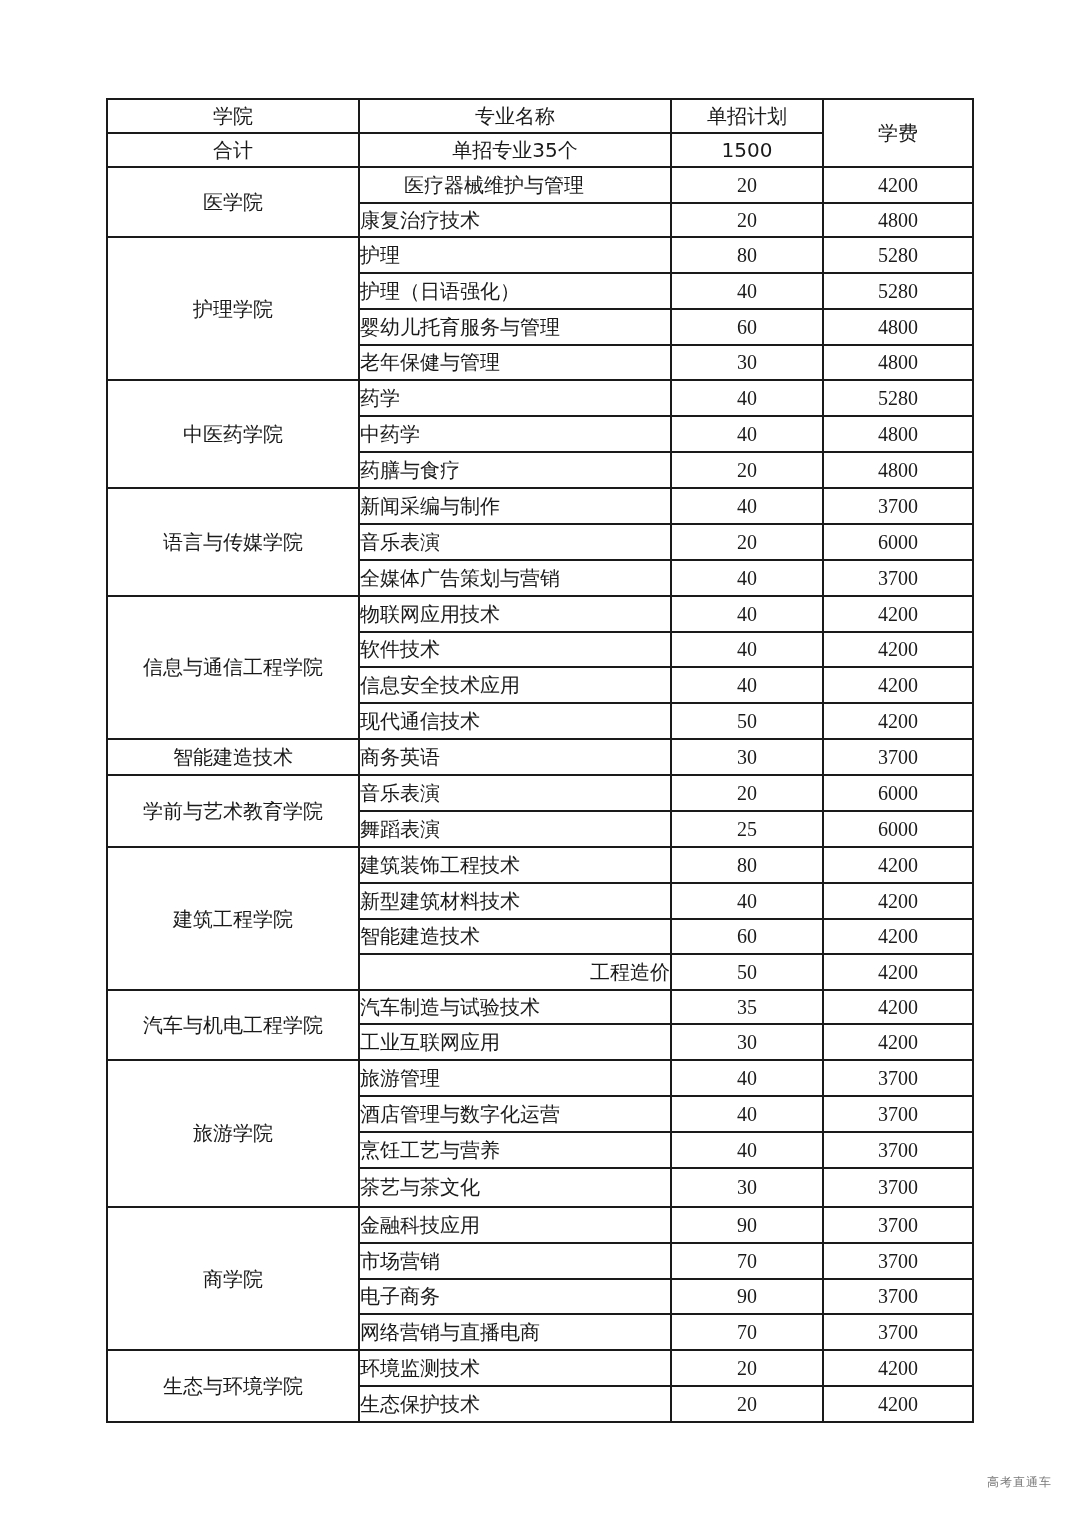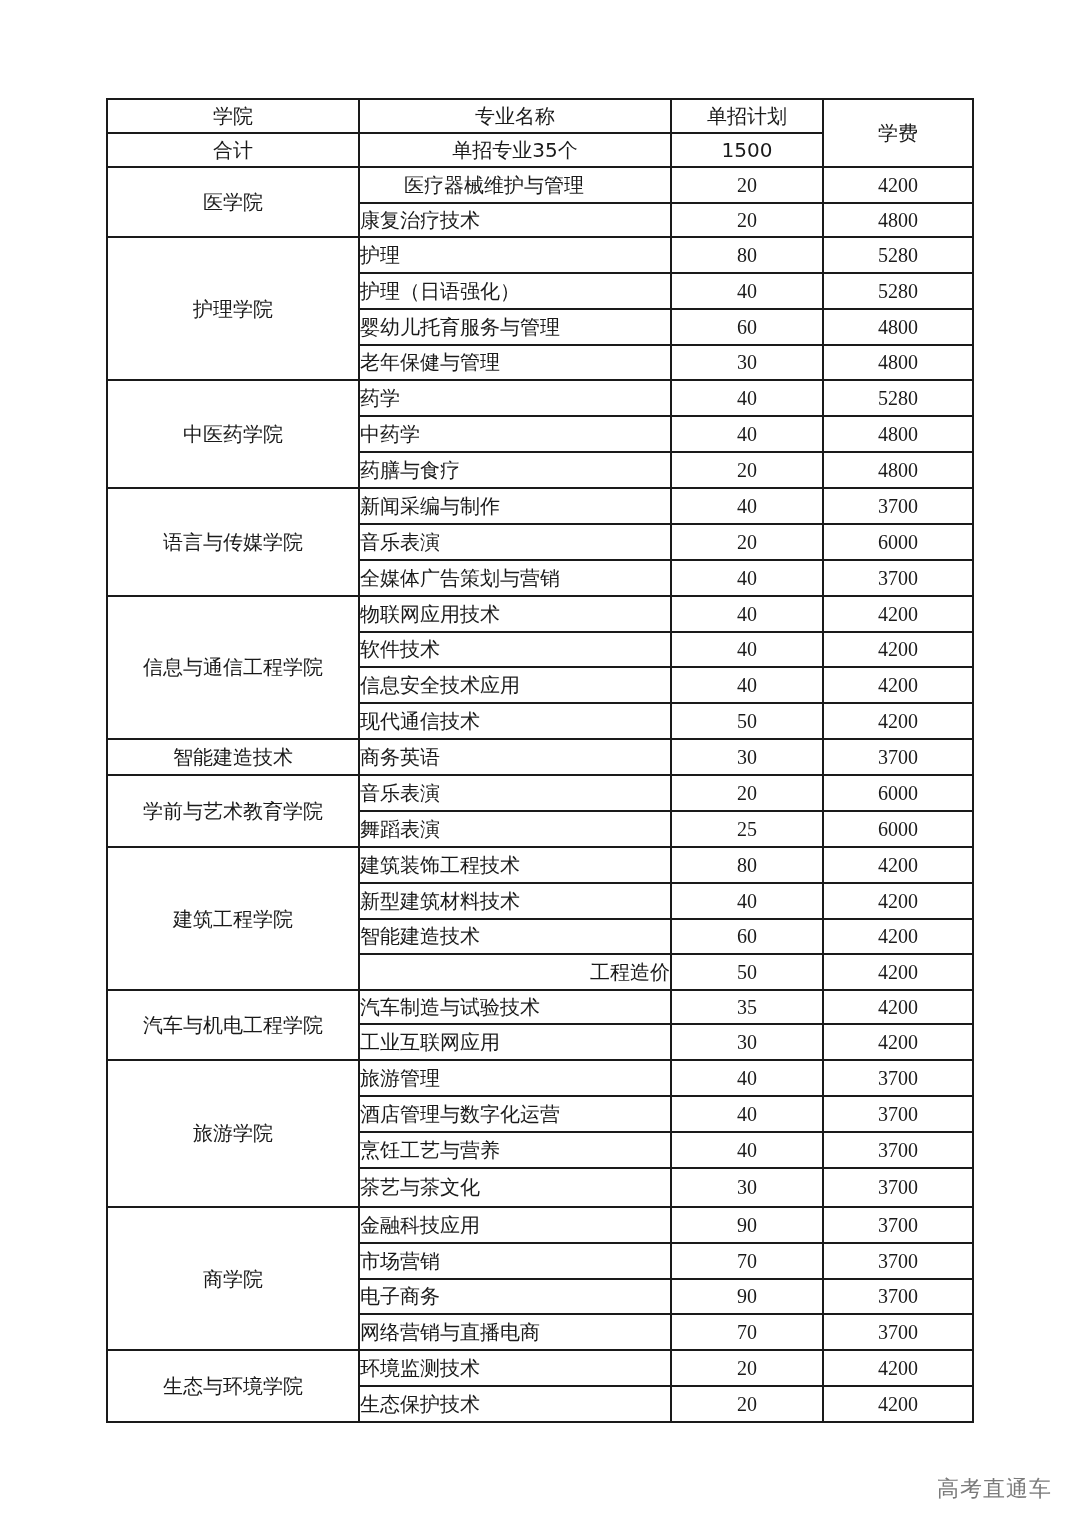--- a/index.html
+++ b/index.html
@@ -9,21 +9,21 @@
                border-collapse: collapse; table-layout: fixed; }
   table.main td, table.main th { border: 2px solid #1a1a1a; padding: 0; height: 32px;
                font-size: 20px; font-weight: normal; line-height: 32px; overflow: hidden; white-space: nowrap; }
   col.c1 { width: 252px; } col.c2 { width: 312px; } col.c3 { width: 152px; } col.c4 { width: 150px; }
   .hdr th { font-family: "DejaVu Sans", "Liberation Sans", sans-serif; font-weight: bold; font-size: 19px; text-align: center; }
   td.college { text-align: center; vertical-align: middle; }
   td.major { text-align: left; padding-left: 5px; }
   td.plan { text-align: center; font-family: "Liberation Serif", serif; font-size: 21px; }
   td.fee { text-align: center; font-family: "Liberation Serif", serif; font-size: 21px; }
   .watermark { position: absolute; right: 28px; top: 1474px; font-family: "DejaVu Sans", sans-serif;
-               font-size: 22px; color: #7a7a7a; letter-spacing: 1px; }
+               font-size: 12px; color: #7a7a7a; letter-spacing: 1px; }
 </style>
 </head>
 <body>
 
 <table class="main">
   <colgroup>
       <col class="c1">
       <col class="c2">
       <col class="c3">
       <col class="c4">

